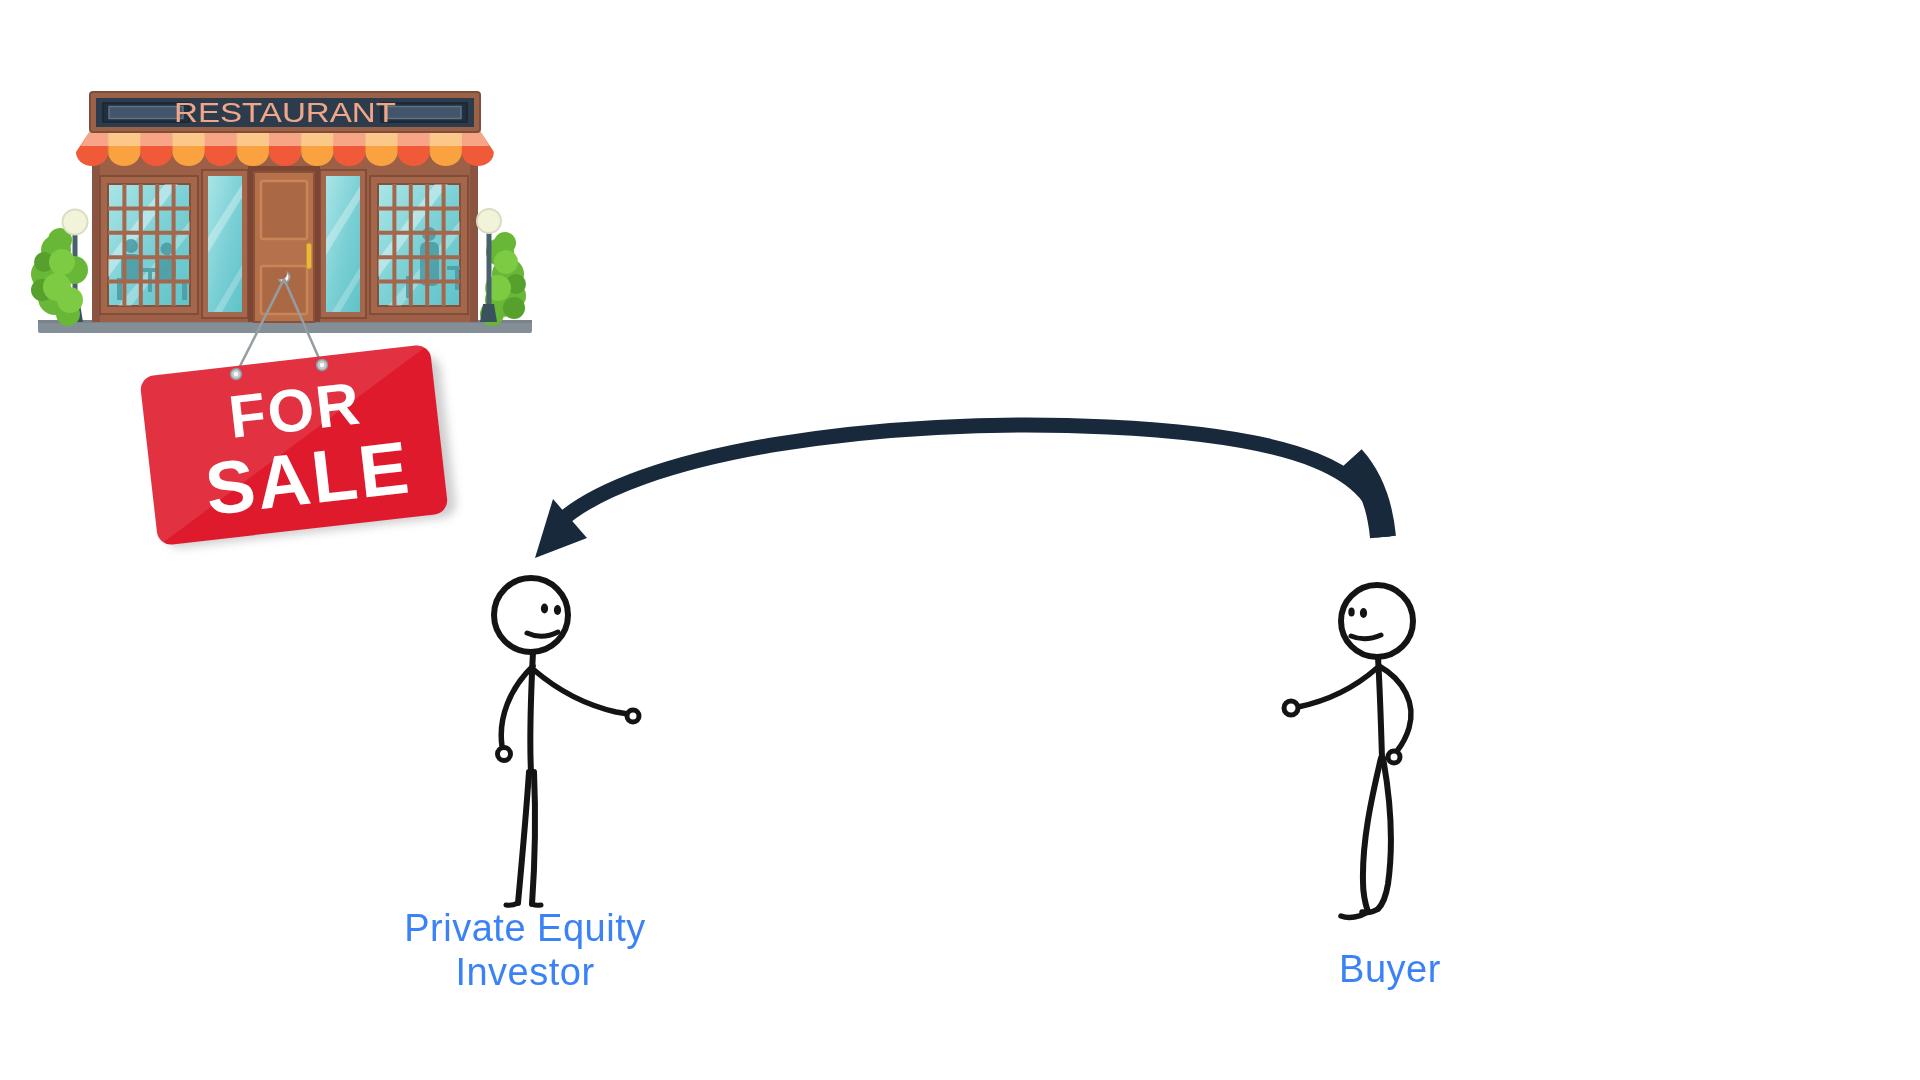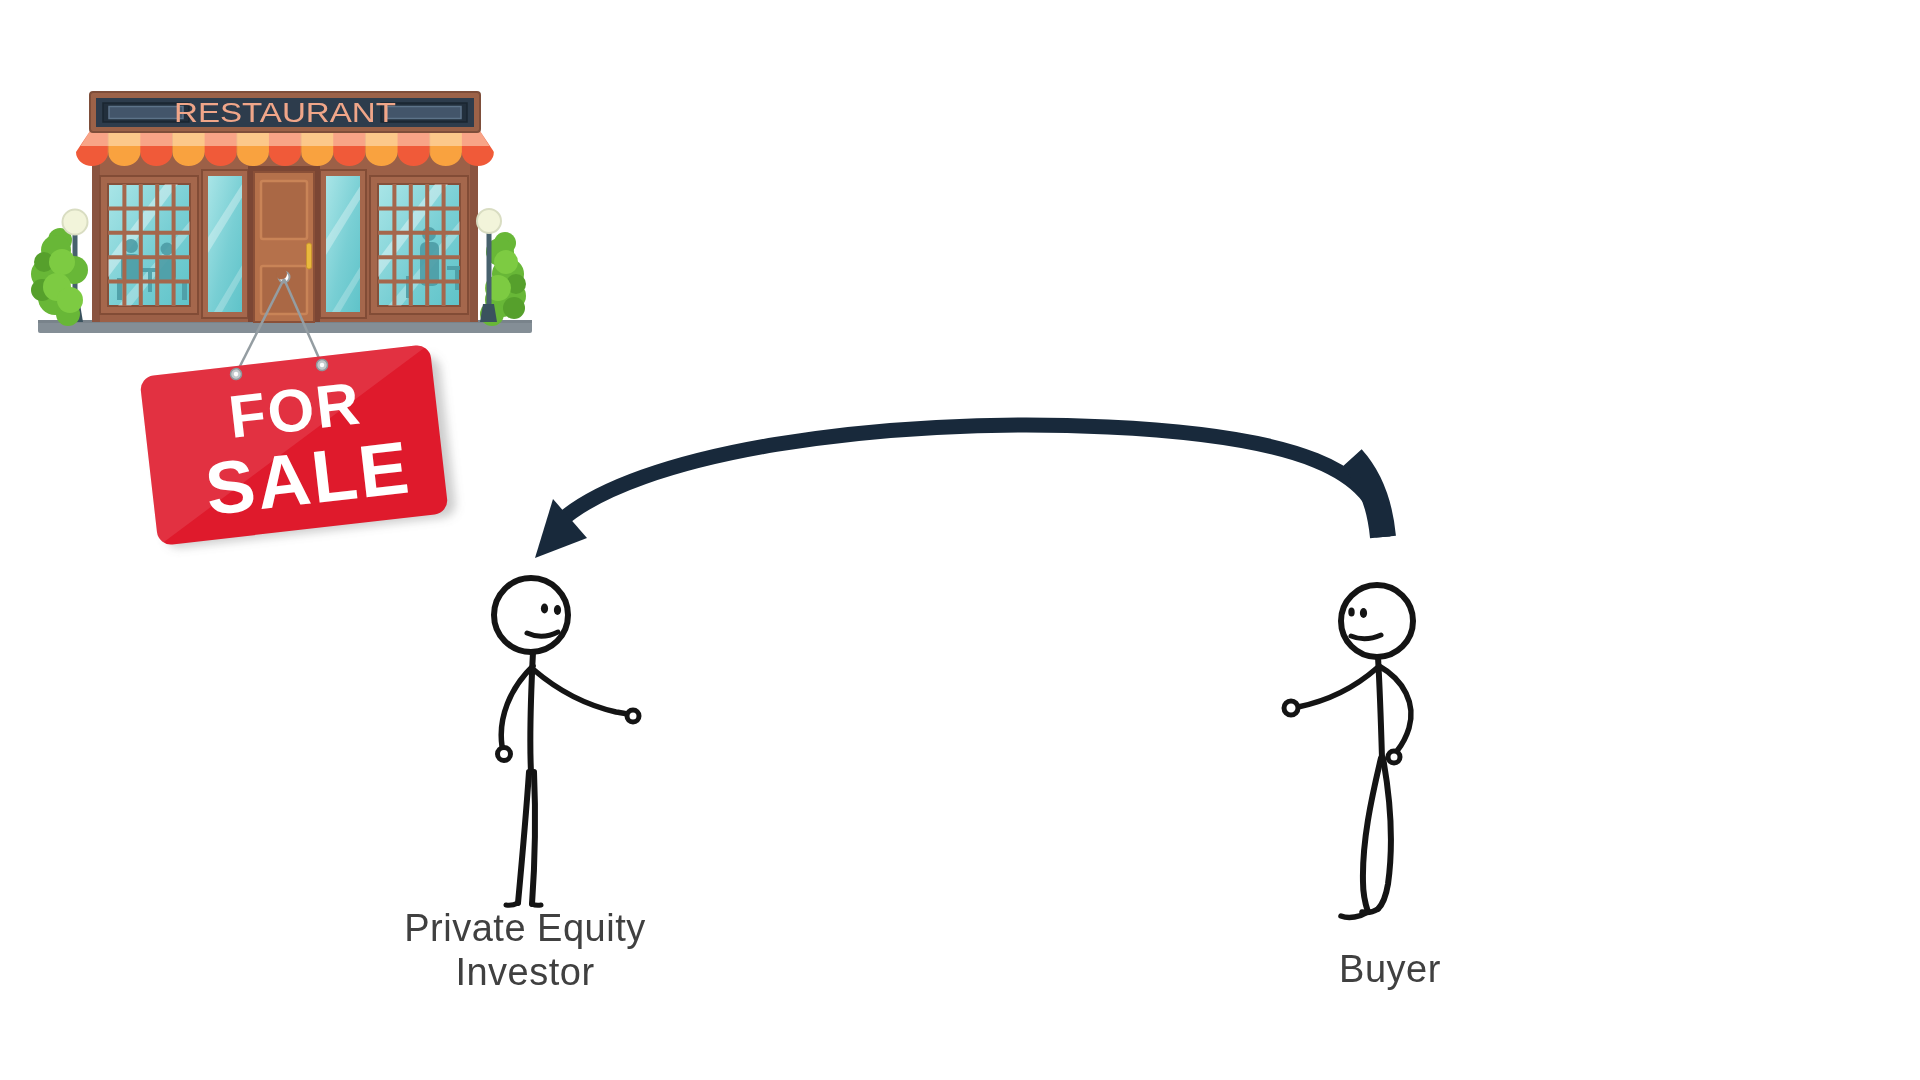--- a/index.html
+++ b/index.html
@@ -2,21 +2,21 @@
 <html><head>
 <meta charset="utf-8">
 <style>
   html,body{margin:0;padding:0;background:#ffffff;}
   .canvas{position:relative;width:1920px;height:1080px;background:#ffffff;overflow:hidden;
           font-family:"Liberation Sans",sans-serif;border-radius:30px;}
   .scene{position:absolute;left:0;top:0;}
   svg text{font-family:"Liberation Sans",sans-serif;}
   .actor-label{position:absolute;text-align:center;
                font:400 38px/1.16 "Liberation Sans",sans-serif;
-               color:#404040;letter-spacing:.5px;}
+               color:#3b82f6;letter-spacing:.5px;}
   .lbl-pe{left:369px;top:906px;width:312px;}
   .lbl-buyer{left:1285px;top:913px;width:210px;margin-top:34px;}
 </style>
 </head>
 <body>
 
 <div class="canvas">
 
 <svg class="scene" width="1920" height="1080" viewBox="0 0 1920 1080">
   <defs>

